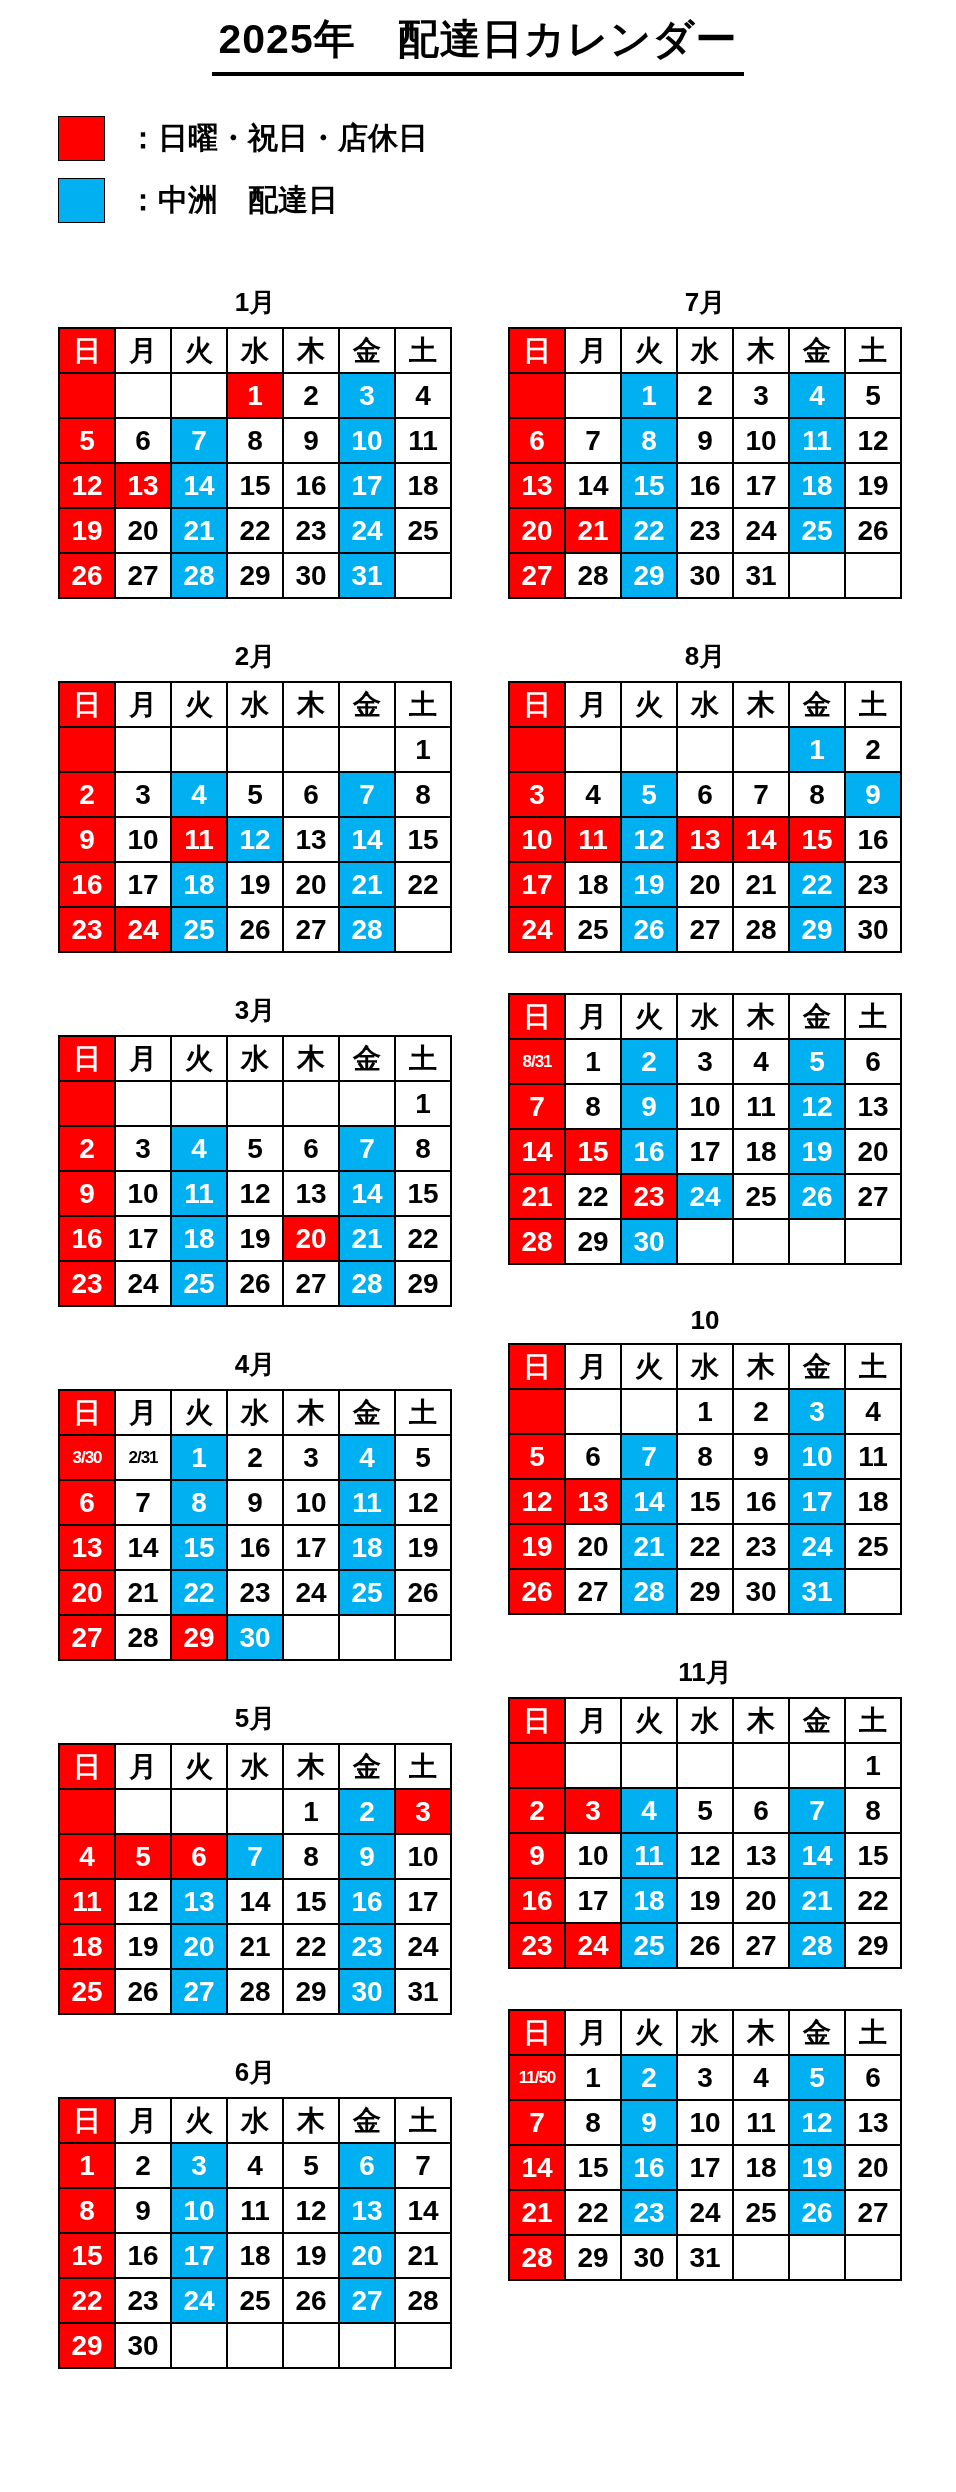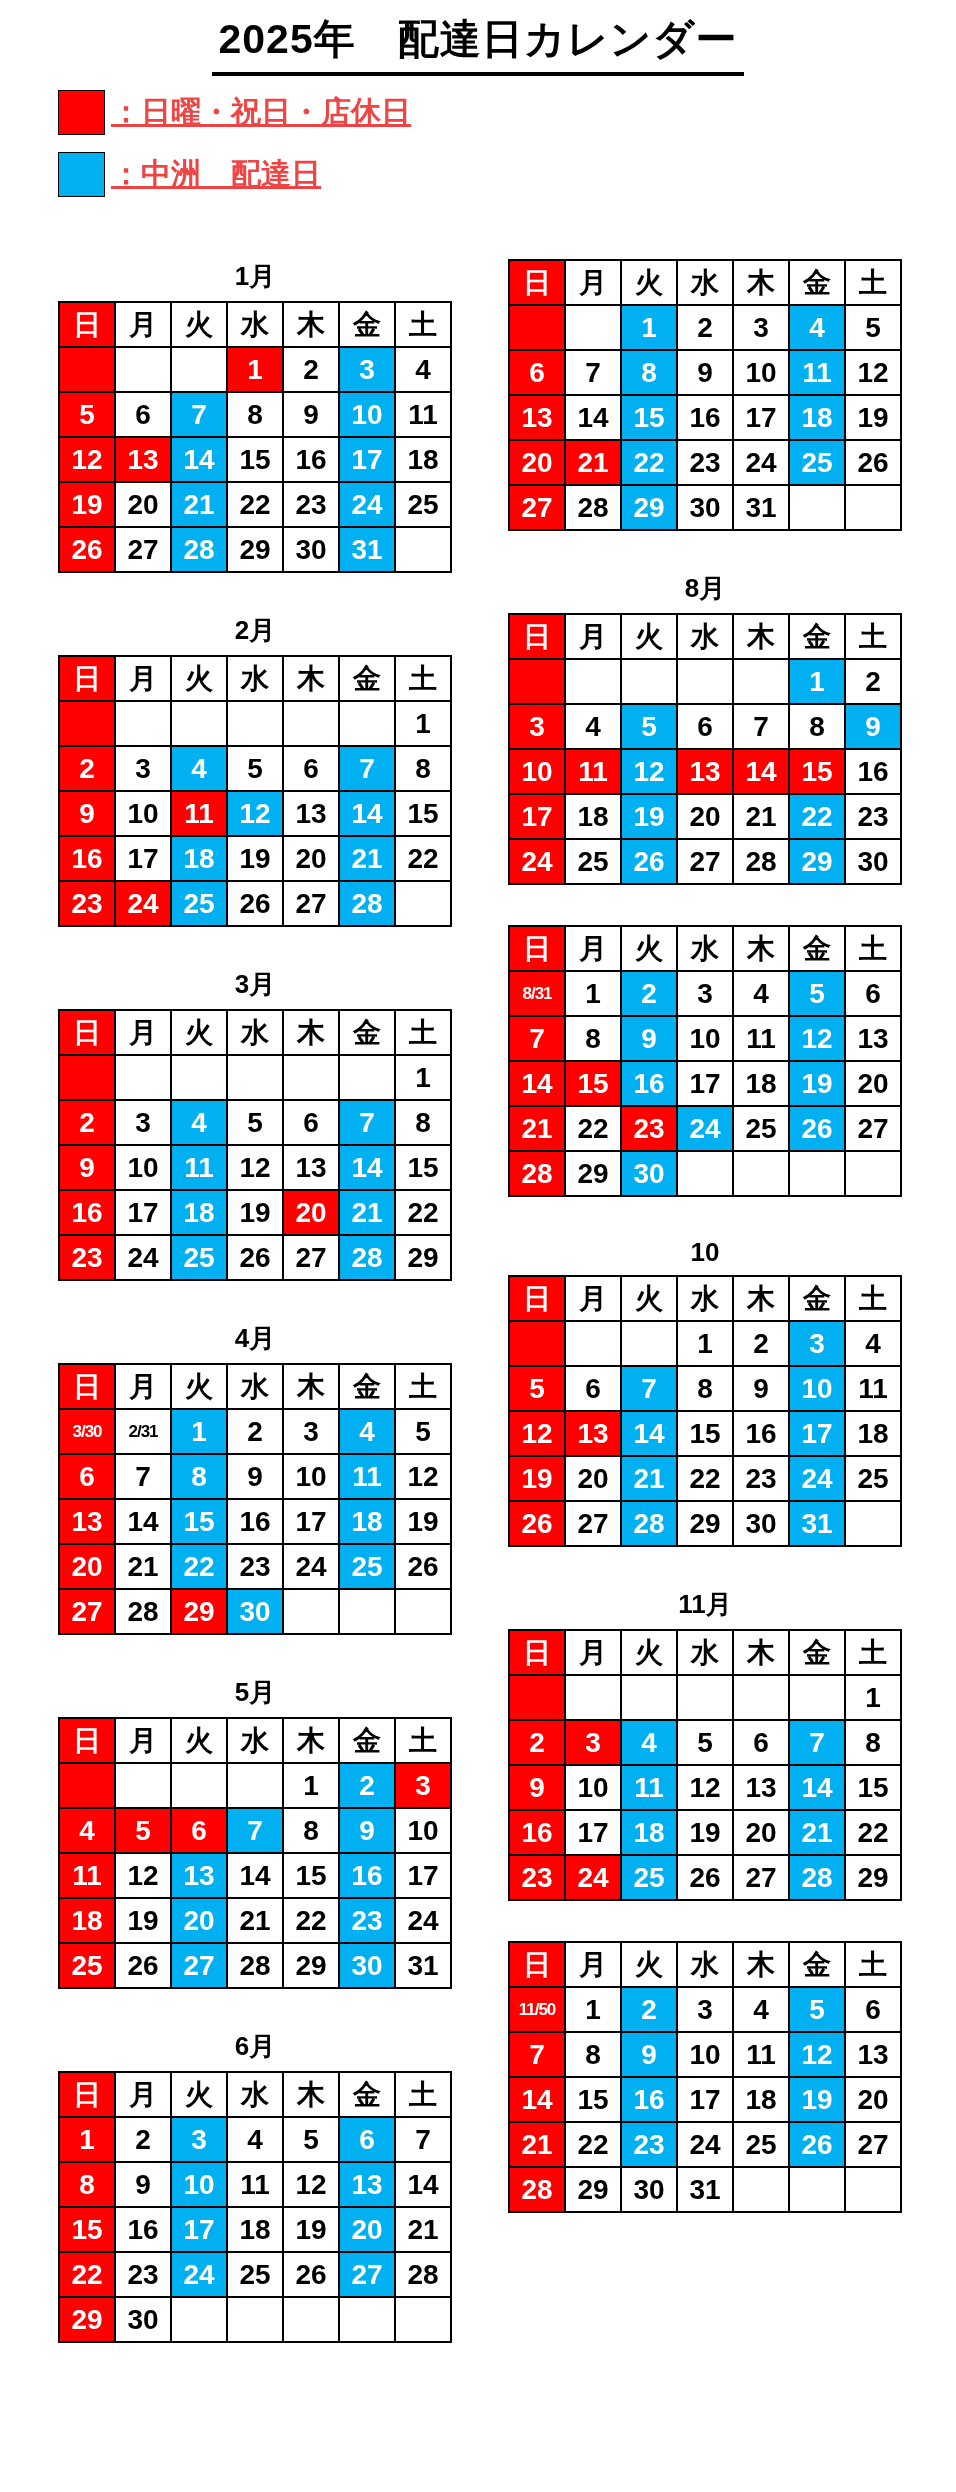--- a/index.html
+++ b/index.html
@@ -5,21 +5,21 @@
   :root { --red:#ff0000; --blue:#00b0f0; }
   * { box-sizing: border-box; }
   html, body {
     margin: 0; padding: 0;
     background: #ffffff;
     font-family: "Liberation Sans", "DejaVu Sans", sans-serif;
   }
   body { width: 956px; }
   .page { padding-top: 12px; }
 
-  .title-wrap { text-align: center; margin: 0 0 14px 0; }
+  .title-wrap { text-align: center; margin: 0 0 40px 0; }
   .page-title {
     display: inline-block;
     font-size: 41px;
     font-weight: bold;
     color: #000;
     letter-spacing: 1px;
     border-bottom: 4px solid #000;
     padding: 0 6px 5px 6px;
     margin: 0;
   }
@@ -29,23 +29,22 @@
   .swatch {
     width: 47px; height: 45px;
     border: 1px solid #000;
     flex: 0 0 auto;
   }
   .swatch.red  { background: var(--red); }
   .swatch.blue { background: var(--blue); }
   .legend-label {
     font-size: 30px;
     font-weight: bold;
-    color: #ef4444;
-    margin-left: 6px;
-    text-decoration: underline;
+    color: #000000;
+    margin-left: 23px;
   }
 
   .months {
     display: flex;
     margin: 62px 0 0 58px;
     column-gap: 56px;
   }
   .months-col { display: flex; flex-direction: column; row-gap: 40px; }
 
   .month { width: 394px; }
@@ -480,20 +479,21 @@
                 <td></td>
                 <td></td>
                 <td></td>
               </tr>
             </tbody>
     </table>
   </div>
 </div>
     <div class="months-col">
   <div class="month">
+    <div class="month-title">7月</div>
     <table class="month-table">
       <thead>
         <tr>
                 <th class="sun">日</th>
                 <th>月</th>
                 <th>火</th>
                 <th>水</th>
                 <th>木</th>
                 <th>金</th>
                 <th>土</th>

